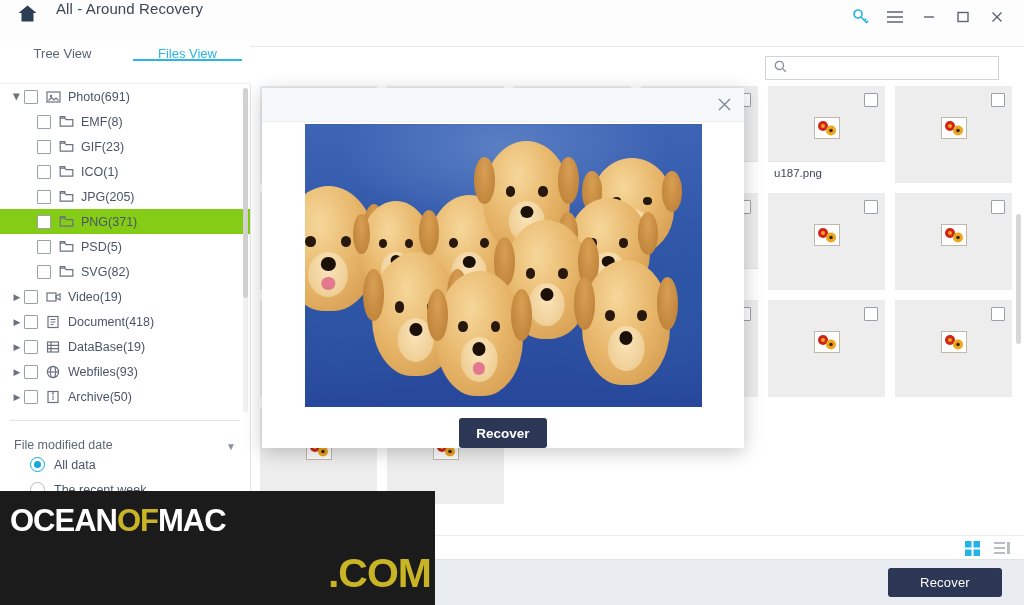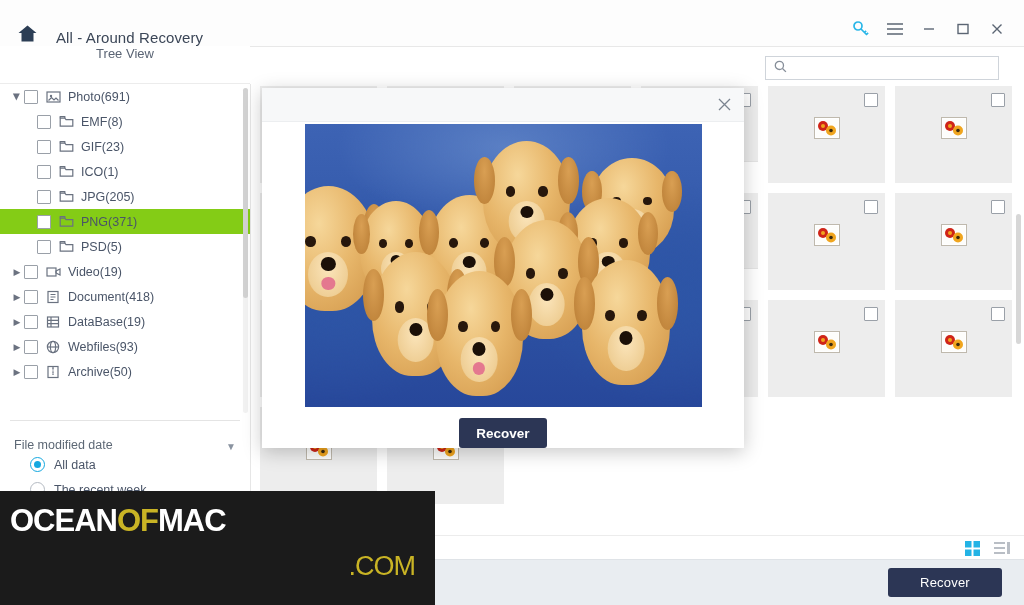--- a/index.html
+++ b/index.html
@@ -8,21 +8,21 @@
     font-family:"Liberation Sans", sans-serif;
     font-size:13px;color:#3c4858;background:#ffffff;
     -webkit-font-smoothing:antialiased;
   }
   .app{position:relative;width:1024px;height:605px;background:#fff;overflow:hidden;}
 
   
   .titlebar{
     position:absolute;left:0;top:0;width:1024px;height:46px;
     background:#fdfdfd;border-bottom:1px solid #e8e8e8;
-    display:flex;align-items:flex-end;
+    display:flex;align-items:flex-start;
   }
   .home-ico{margin-left:14px;width:26px;height:26px;display:flex;align-items:center;justify-content:center;}
   .app-title{margin-left:16px;font-size:15px;color:#3b4657;letter-spacing:.1px;}
   .tb-right{margin-left:auto;display:flex;align-items:center;padding-right:10px;}
   .tb-btn{width:34px;height:34px;display:flex;align-items:center;justify-content:center;cursor:default;}
   .tb-btn svg{display:block;}
 
   
   .tabbar{
     position:absolute;left:0;top:46px;width:250px;height:38px;
@@ -122,21 +122,21 @@
   .muzzle{position:absolute;left:50%;transform:translateX(-50%);top:53%;width:42%;height:36%;border-radius:50%;
      background:radial-gradient(ellipse at 50% 35%, #fbe5bb 0%, #efcf96 70%, rgba(239,207,150,0) 100%);}
   .tongue{position:absolute;left:50%;transform:translateX(-50%);top:73%;width:14%;height:10%;border-radius:50%;background:#e4788f;}
 
   
   .wm{position:absolute;left:0;top:491px;width:435px;height:114px;background:#1b1b1b;overflow:hidden;}
   .wm-l1{position:absolute;left:10px;top:14px;font-size:31px;font-weight:bold;letter-spacing:-1px;line-height:1;}
   .wm-ocean{color:#ffffff;}
   .wm-of{color:#c9b425;}
   .wm-mac{color:#ffffff;}
-  .wm-l2{position:absolute;right:20px;top:62px;font-size:27px;font-weight:normal;color:#c9b425;letter-spacing:-1px;line-height:1;}
+  .wm-l2{position:absolute;right:4px;top:62px;font-size:41px;font-weight:bold;color:#c9b425;letter-spacing:-1px;line-height:1;}
 </style>
 </head>
 <body>
 
 <div class="app">
 
   <div class="titlebar">
     <div class="home-ico">
       <svg width="21" height="19" viewBox="0 0 21 19">
           <path d="M10.5 1.5 19.5 9h-3v8.5h-12V9h-3z" fill="#2c3e55"></path>
@@ -168,20 +168,21 @@
       <div class="tb-btn">
         <svg width="16" height="14" viewBox="0 0 16 14">
             <path d="M3.5 2.5l9 9M12.5 2.5l-9 9" stroke="#5b6573" stroke-width="1.4"></path>
           </svg>
       </div>
     </div>
   </div>
 
   <div class="tabbar">
     <div class="tab">Tree View</div>
+    <div class="tab active">Files View</div>
   </div>
   <div class="tabbar-rule"></div>
 
   <div class="searchwrap">
     <div class="searchbox">
       <span class="mag">
         <svg width="13" height="13" viewBox="0 0 13 13">
             <circle cx="5.4" cy="5.4" r="4.1" fill="none" stroke="#868e99" stroke-width="1.3"></circle>
             <path d="M8.5 8.5l3.4 3.4" stroke="#868e99" stroke-width="1.3"></path>
           </svg>
@@ -257,20 +258,30 @@
         <div class="tnode indent">
           <span class="cbox"></span>
           <span class="ficon">
             <svg width="15" height="13" viewBox="0 0 15 13">
               <path d="M1.2 3.2h4.6l1.2 1.4h6.8v6.6H1.2z" stroke="#6a7280" stroke-width="1.2" fill="none"></path>
               <path d="M1.2 3.2V1.6h4.6v1.6" stroke="#6a7280" stroke-width="1.2" fill="none"></path>
             </svg>
           </span>
           <span class="tlabel">PSD(5)</span>
         </div>
+        <div class="tnode indent">
+          <span class="cbox"></span>
+          <span class="ficon">
+            <svg width="15" height="13" viewBox="0 0 15 13">
+              <path d="M1.2 3.2h4.6l1.2 1.4h6.8v6.6H1.2z" stroke="#6a7280" stroke-width="1.2" fill="none"></path>
+              <path d="M1.2 3.2V1.6h4.6v1.6" stroke="#6a7280" stroke-width="1.2" fill="none"></path>
+            </svg>
+          </span>
+          <span class="tlabel">SVG(82)</span>
+        </div>
         <div class="tnode">
           <span class="arrow">▶</span>
           <span class="cbox"></span>
           <span class="ficon">
             <svg width="15" height="14" viewBox="0 0 15 14">
               <rect x="1" y="3" width="9" height="8" stroke="#6a7280" stroke-width="1.2" fill="none"></rect>
               <path d="M10 6l4-2v6l-4-2z" stroke="#6a7280" stroke-width="1.2" fill="none"></path>
             </svg>
           </span>
           <span class="tlabel">Video(19)</span>
@@ -407,20 +418,21 @@
           <span class="tcb"></span>
           <span class="thumb">
             <svg width="22" height="18" viewBox="0 0 22 18">
               <rect width="22" height="18" fill="#fdfdfb"></rect>
               <circle cx="7" cy="7" r="5" fill="#cf2418"></circle>
               <circle cx="7" cy="7" r="2" fill="#f0a51e"></circle>
               <circle cx="15" cy="11.5" r="5" fill="#f0a51e"></circle>
               <circle cx="15" cy="11.5" r="1.8" fill="#3a2a10"></circle>
             </svg>
           </span>
+          <span class="fname">u187.png</span>
         </div>
         <div class="tile">
           <span class="tcb"></span>
           <span class="thumb">
             <svg width="22" height="18" viewBox="0 0 22 18">
               <rect width="22" height="18" fill="#fdfdfb"></rect>
               <circle cx="7" cy="7" r="5" fill="#cf2418"></circle>
               <circle cx="7" cy="7" r="2" fill="#f0a51e"></circle>
               <circle cx="15" cy="11.5" r="5" fill="#f0a51e"></circle>
               <circle cx="15" cy="11.5" r="1.8" fill="#3a2a10"></circle>

